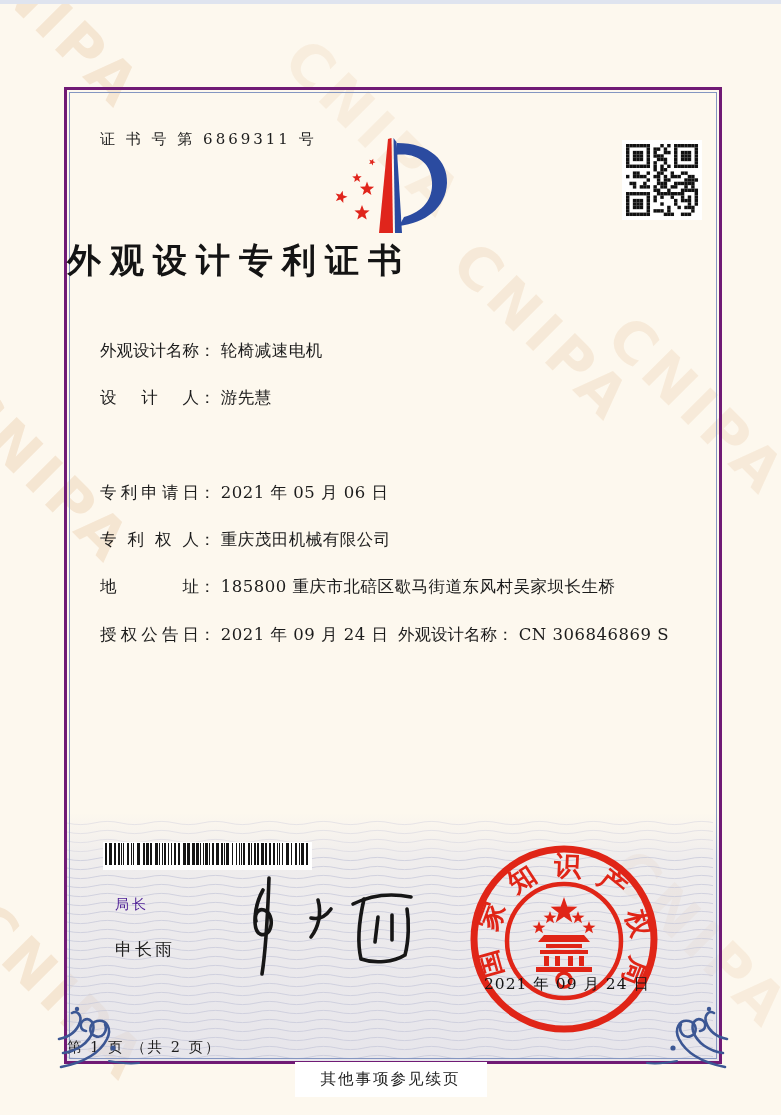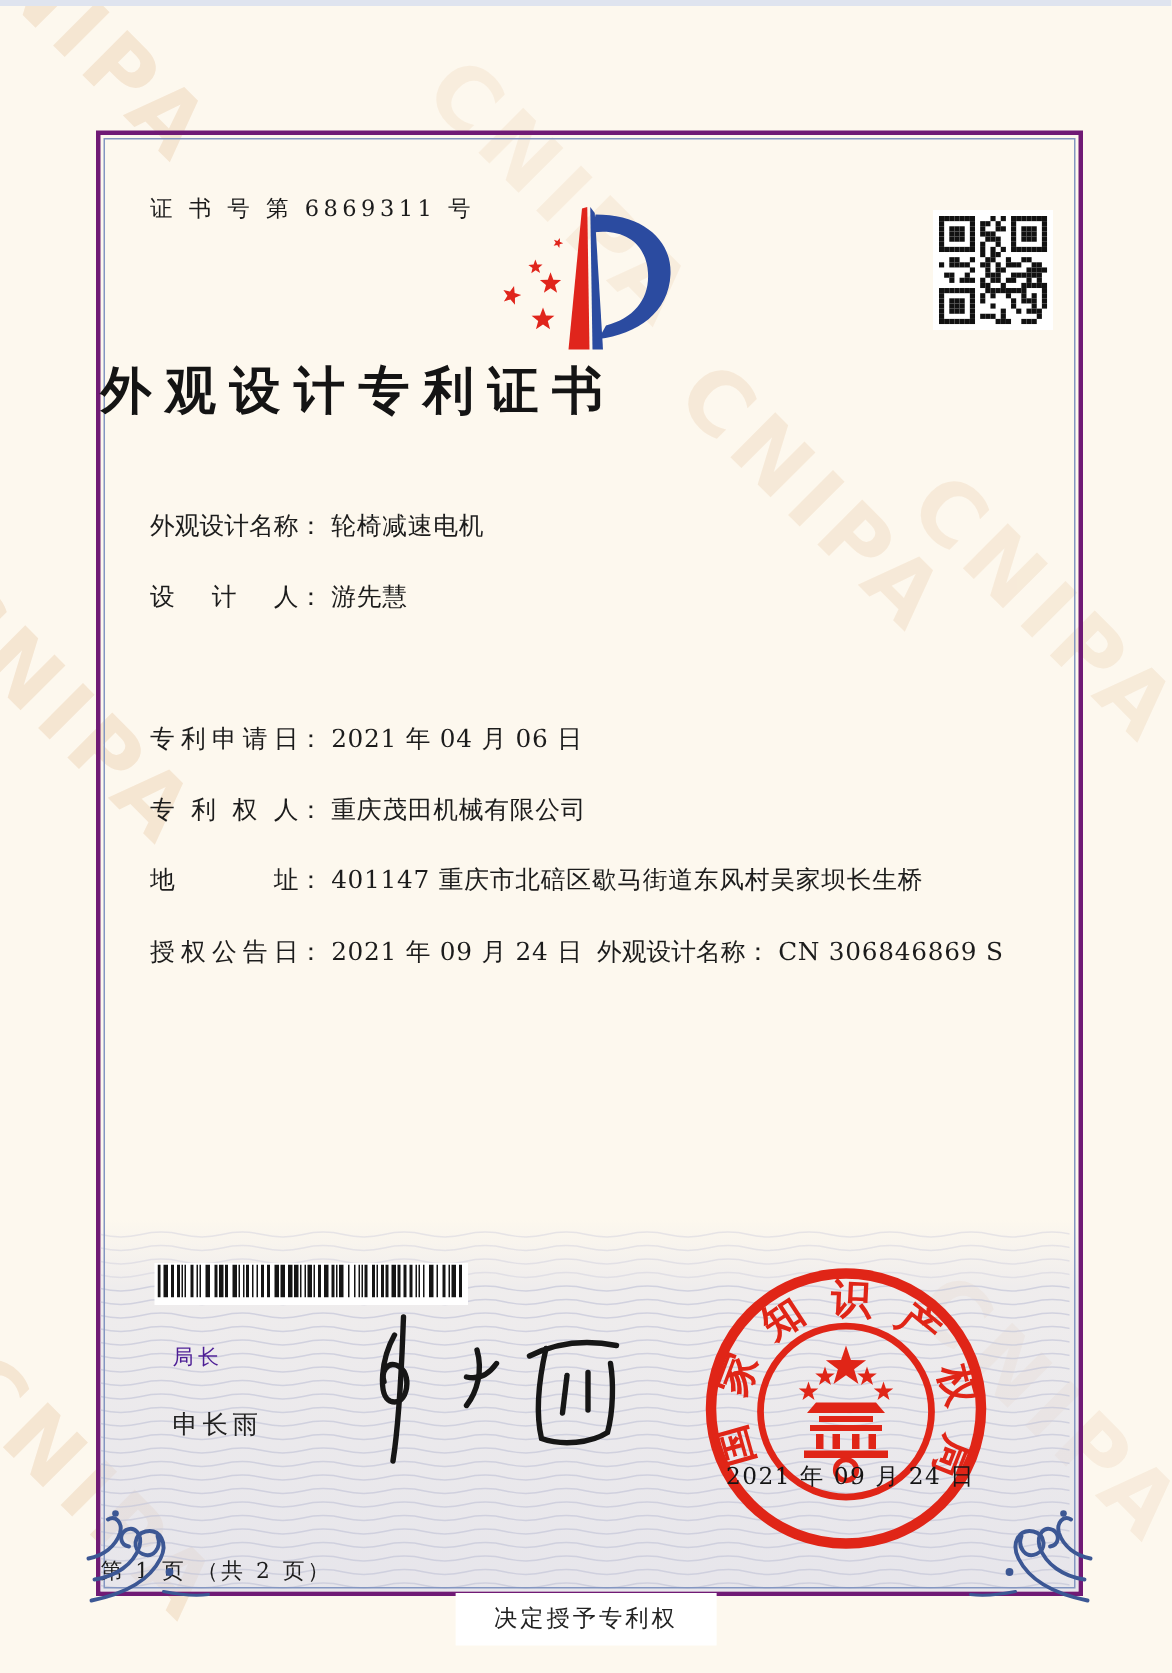--- a/index.html
+++ b/index.html
@@ -387,29 +387,29 @@
   <div class="field-row" style="top:297px;">
     <span class="f-label">设 计 人</span><span class="f-colon">：</span>
     <span class="f-value">游先慧</span>
   </div>
   <div class="field-row" style="top:250px;">
     <span class="f-label">外观设计名称</span><span class="f-colon">：</span>
     <span class="f-value">轮椅减速电机</span>
   </div>
   <div class="field-row" style="top:392px;">
     <span class="f-label">专利申请日</span><span class="f-colon">：</span>
-    <span class="f-value">2021 年 04 月 06 日</span>
+    <span class="f-value">2021 年 05 月 06 日</span>
   </div>
   <div class="field-row" style="top:439px;">
     <span class="f-label">专 利 权 人</span><span class="f-colon">：</span>
     <span class="f-value">重庆茂田机械有限公司</span>
   </div>
   <div class="field-row" style="top:486px;">
     <span class="f-label">地 址</span><span class="f-colon">：</span>
-    <span class="f-value">401147 重庆市北碚区歇马街道东风村吴家坝长生桥</span>
+    <span class="f-value">185800 重庆市北碚区歇马街道东风村吴家坝长生桥</span>
   </div>
   <div class="field-row" style="top:534px;">
     <span class="f-label">授权公告日</span><span class="f-colon">：</span>
     <span class="f-value">2021 年 09 月 24 日</span>
     <span class="pair2">
       <span class="f-label2">外观设计名称</span><span>：</span>
       <span class="f-value">CN 306846869 S</span>
     </span>
   </div>
 
@@ -530,14 +530,14 @@
     <path d="M6 76 C 26 72 44 64 52 48 C 57 38 52 28 42 30 C 34 32 33 42 40 45 C 47 48 53 41 50 33"></path>
     <path d="M8 62 C 22 60 34 52 38 40 C 40 32 35 26 29 29 C 24 32 25 39 31 40"></path>
     <path d="M4 48 C 14 46 22 40 25 31 C 27 24 22 19 17 22"></path>
     <path d="M54 70 C 64 72 76 73 84 72" stroke-width="2"></path>
     <circle cx="58" cy="57" r="2.6" fill="#3c5794" stroke="none"></circle>
     <circle cx="22" cy="18" r="2.2" fill="#3c5794" stroke="none"></circle>
   </svg>
 </div>
 
 <div class="cont-box">
-  <span class="cont-note">决定授予专利权</span>
+  <span class="cont-note">其他事项参见续页</span>
 </div>
 
 </body></html>

